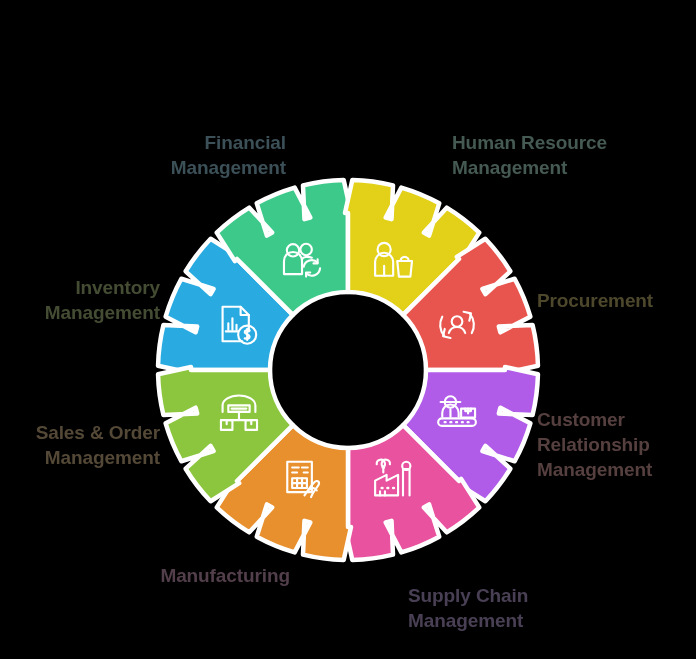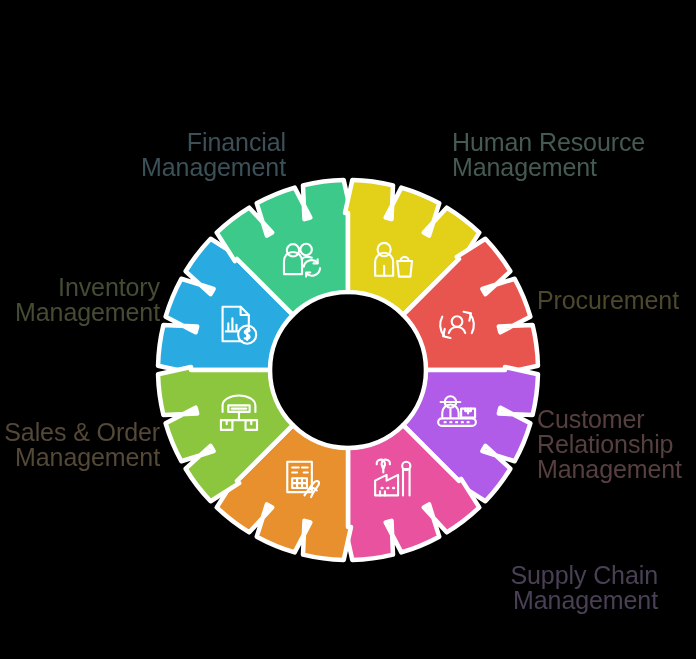--- a/index.html
+++ b/index.html
@@ -4,35 +4,35 @@
 <style>
   html,body{margin:0;padding:0;background:#000;}
   body{
     width:696px;height:659px;position:relative;overflow:hidden;
     font-family:"Liberation Sans","DejaVu Sans",sans-serif;
     background:#000000;
   }
   #stage{position:absolute;inset:0;}
   .label{
     position:absolute;
-    font-size:25px;
-    font-weight:400;
+    font-size:19px;
+    font-weight:700;
     line-height:25px;
     letter-spacing:-0.1px;
     white-space:pre-line;
     user-select:none;
   }
   .lbl-fin{ right:410px; top:130px; text-align:right; width:240px;}
   .lbl-hr{  left:408px;  top:130px; text-align:left;  width:250px;margin-left:44px;}
   .lbl-inv{ right:536px; top:275px; text-align:right; width:230px;}
   .lbl-pro{ left:537px;  top:288px; text-align:left;  width:220px;}
   .lbl-sal{ right:536px; top:420px; text-align:right; width:230px;}
   .lbl-crm{ left:537px;  top:407px; text-align:left;  width:220px;}
   .lbl-man{ right:406px; top:563px; text-align:right; width:250px;}
-  .lbl-scm{ left:408px;  top:563px; text-align:right;  width:250px;}
+  .lbl-scm{ left:408px;  top:583px; text-align:left;  width:250px;}
   svg{display:block;}
 </style>
 </head>
 <body>
 
 <div id="stage">
 
   <svg id="gear" width="696" height="659" viewBox="0 0 696 659" aria-hidden="true">
     <defs>
       
@@ -118,18 +118,19 @@
   <div class="label lbl-fin" style="color: rgb(60, 80, 88);">Financial
 Management</div>
   <div class="label lbl-hr" style="color: rgb(69, 90, 82);">Human Resource
 Management</div>
   <div class="label lbl-pro" style="color: rgb(77, 72, 44);">Procurement</div>
   <div class="label lbl-crm" style="color: rgb(86, 64, 63);">Customer
 Relationship
 Management</div>
   <div class="label lbl-scm" style="color: rgb(74, 64, 85);">Supply Chain
 Management</div>
+  <div class="label lbl-man" style="color: rgb(83, 63, 75);">Manufacturing</div>
   <div class="label lbl-sal" style="color: rgb(84, 72, 54);">Sales &amp; Order
 Management</div>
   <div class="label lbl-inv" style="color: rgb(68, 77, 51);">Inventory
 Management</div>
 
 </div>
 
 </body></html>

